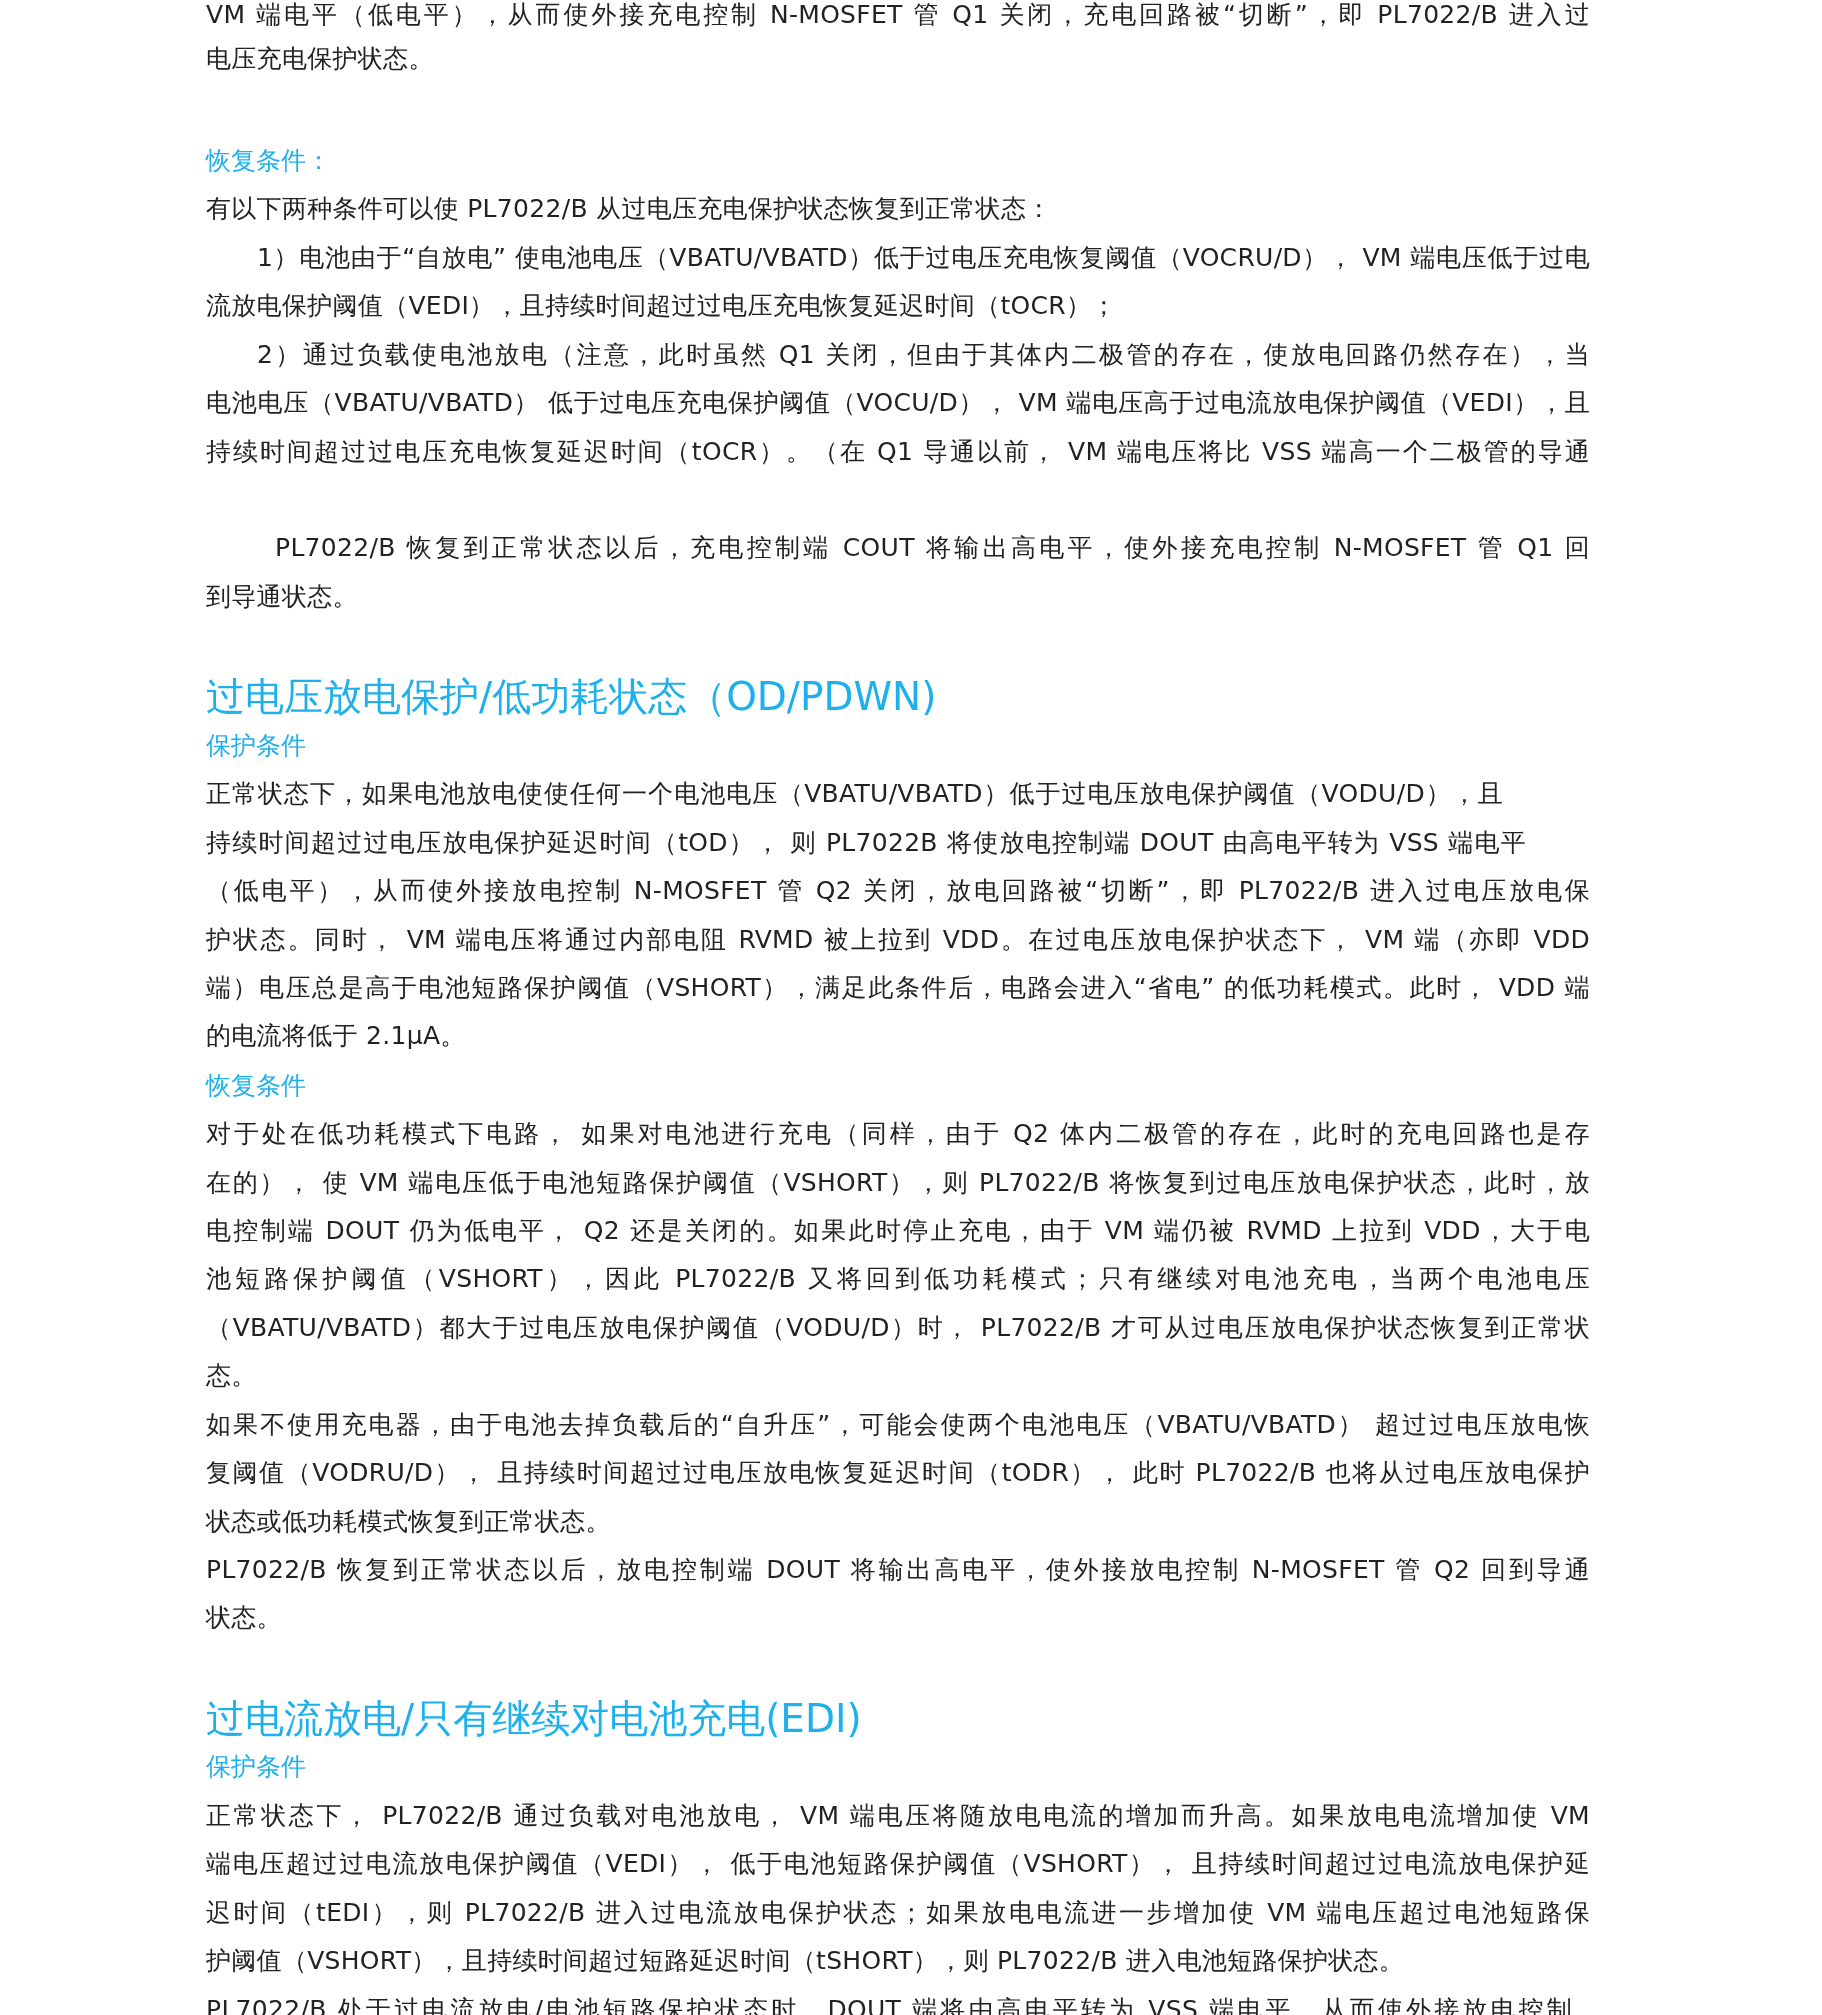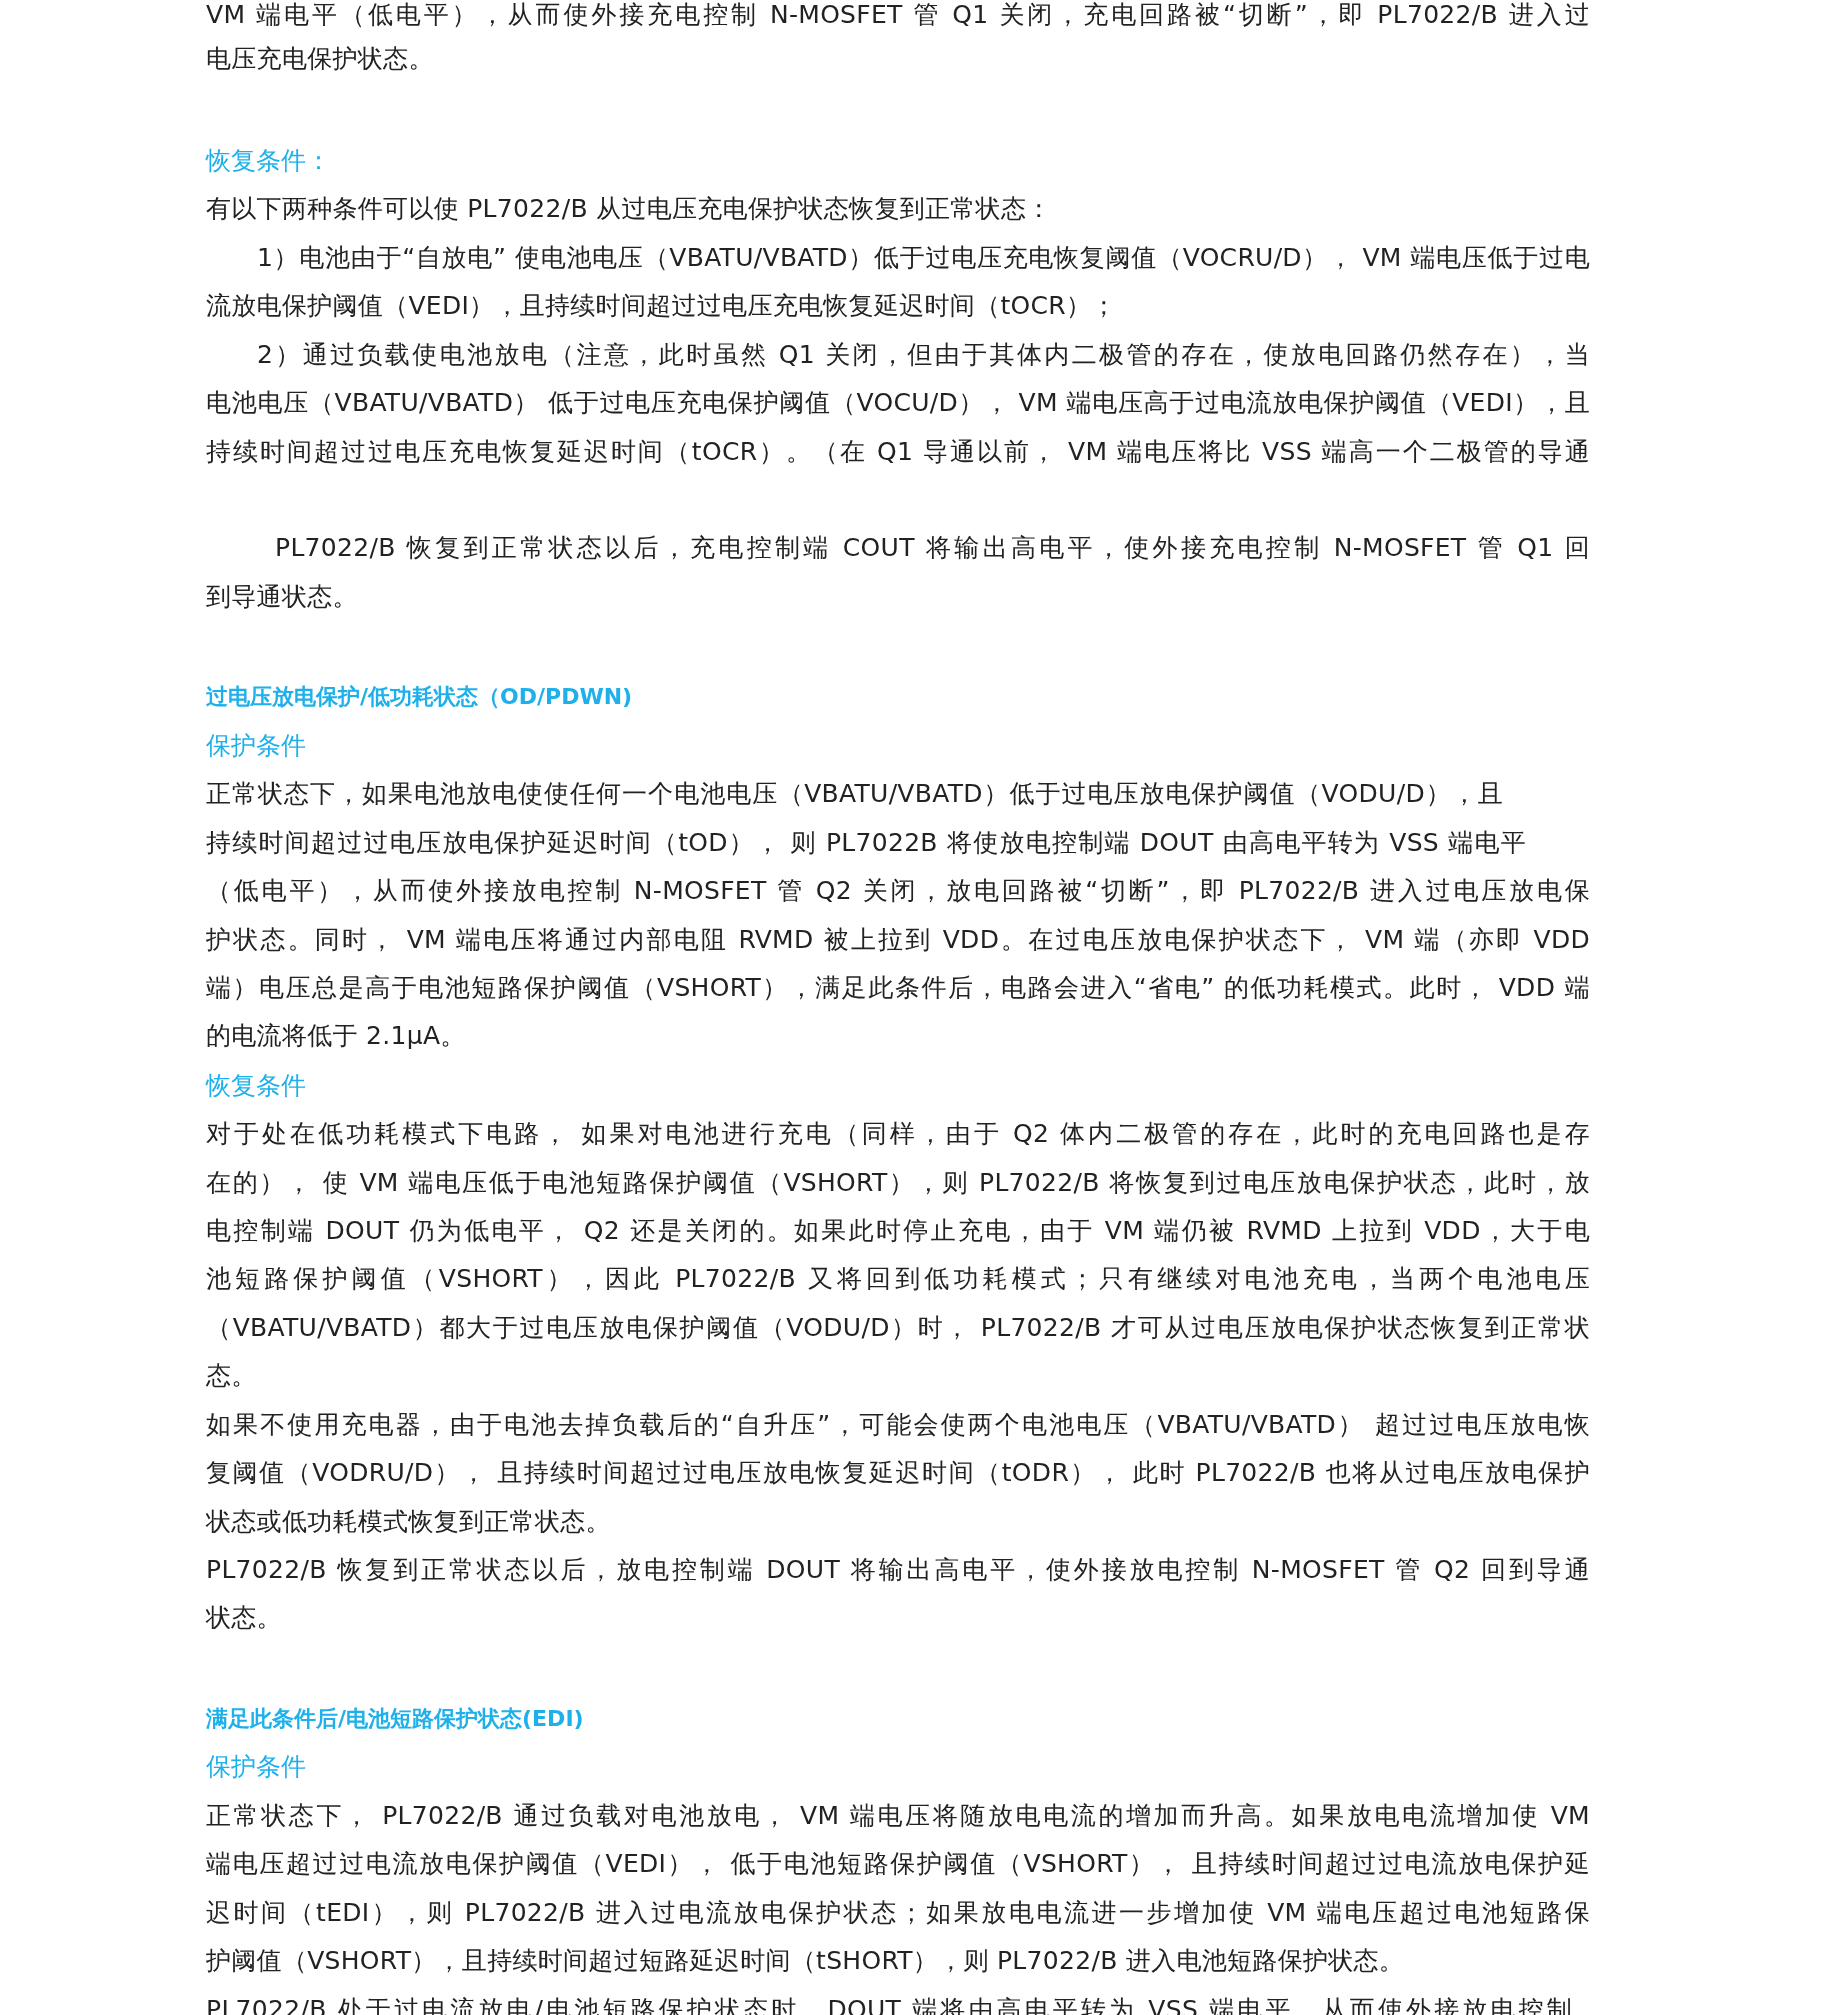--- a/index.html
+++ b/index.html
@@ -4,21 +4,21 @@
 <style>
   html, body { margin:0; padding:0; background:#ffffff; }
   body { width:1823px; height:2016px; position:relative; overflow:hidden;
          font-family:"DejaVu Sans", "Liberation Sans", sans-serif; color:#222222; }
   .page { position:absolute; left:0; top:0; width:1823px; height:2016px;border-radius:18px; }
   .ln { position:absolute; left:206px; width:1384px; height:48px; line-height:48px;
         font-size:25px; white-space:nowrap; text-align:justify; text-align-last:justify; letter-spacing:0.3px; }
   .ln.last { text-align-last:left; }
   .ln.indent1 { padding-left:51px; width:1333px; }
   .ln.indent2 { padding-left:69px; width:1315px; }
-  .h2 { position:absolute; left:206px; font-size:22px; font-weight:bold; color:#1EB0EA; line-height:48px; height:48px; white-space:nowrap; }
+  .h2 { position:absolute; left:206px; font-size:39px; font-weight:normal; color:#1EB0EA; line-height:48px; height:48px; white-space:nowrap; }
   .h3 { position:absolute; left:206px; font-size:25px; font-weight:normal; color:#1EB0EA; line-height:48px; height:48px; white-space:nowrap; }
 </style>
 </head>
 <body>
 
 <div class="page">
 
   <div class="ln" style="top:-9.1px">VM 端电平（低电平），从而使外接充电控制 N-MOSFET 管 Q1 关闭，充电回路被“切断”，即 PL7022/B 进入过</div>
   <div class="ln last" style="top:35px">电压充电保护状态。</div>
 
@@ -47,21 +47,21 @@
   <div class="ln" style="top:1207px">电控制端 DOUT 仍为低电平， Q2 还是关闭的。如果此时停止充电，由于 VM 端仍被 RVMD 上拉到 VDD，大于电</div>
   <div class="ln" style="top:1255px">池短路保护阈值（VSHORT），因此 PL7022/B 又将回到低功耗模式；只有继续对电池充电，当两个电池电压</div>
   <div class="ln" style="top:1304px">（VBATU/VBATD）都大于过电压放电保护阈值（VODU/D）时， PL7022/B 才可从过电压放电保护状态恢复到正常状</div>
   <div class="ln last" style="top:1352px">态。</div>
   <div class="ln" style="top:1401px">如果不使用充电器，由于电池去掉负载后的“自升压”，可能会使两个电池电压（VBATU/VBATD） 超过过电压放电恢</div>
   <div class="ln" style="top:1449px">复阈值（VODRU/D）， 且持续时间超过过电压放电恢复延迟时间（tODR）， 此时 PL7022/B 也将从过电压放电保护</div>
   <div class="ln last" style="top:1498px">状态或低功耗模式恢复到正常状态。</div>
   <div class="ln" style="top:1546px">PL7022/B 恢复到正常状态以后，放电控制端 DOUT 将输出高电平，使外接放电控制 N-MOSFET 管 Q2 回到导通</div>
   <div class="ln last" style="top:1594px">状态。</div>
 
-  <div class="h2" style="top:1695px">满足此条件后/电池短路保护状态(EDI)</div>
+  <div class="h2" style="top:1695px">过电流放电/只有继续对电池充电(EDI)</div>
   <div class="h3" style="top:1743px">保护条件</div>
   <div class="ln" style="top:1792px">正常状态下， PL7022/B 通过负载对电池放电， VM 端电压将随放电电流的增加而升高。如果放电电流增加使 VM</div>
   <div class="ln" style="top:1840px">端电压超过过电流放电保护阈值（VEDI）， 低于电池短路保护阈值（VSHORT）， 且持续时间超过过电流放电保护延</div>
   <div class="ln" style="top:1889px">迟时间（tEDI），则 PL7022/B 进入过电流放电保护状态；如果放电电流进一步增加使 VM 端电压超过电池短路保</div>
   <div class="ln last" style="top:1937px">护阈值（VSHORT），且持续时间超过短路延迟时间（tSHORT），则 PL7022/B 进入电池短路保护状态。</div>
   <div class="ln" style="top:1986px; width:1366px">PL7022/B 处于过电流放电/电池短路保护状态时，DOUT 端将由高电平转为 VSS 端电平，从而使外接放电控制</div>
 
 </div>
 
 

